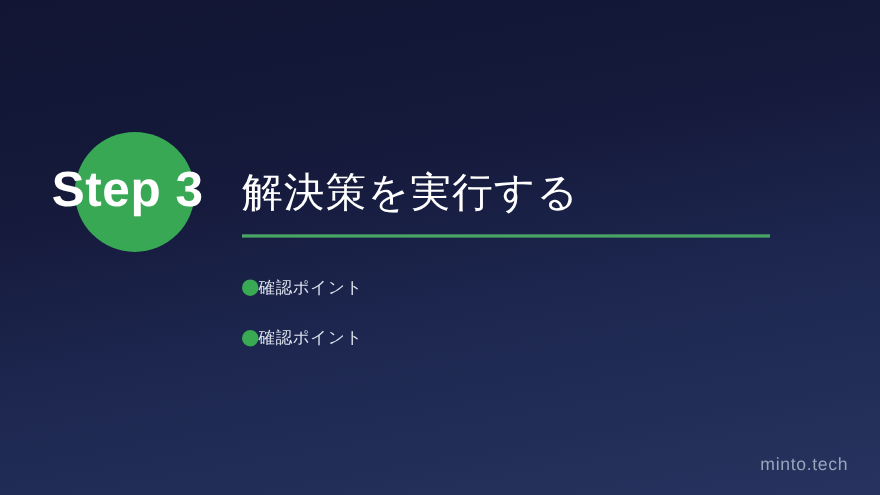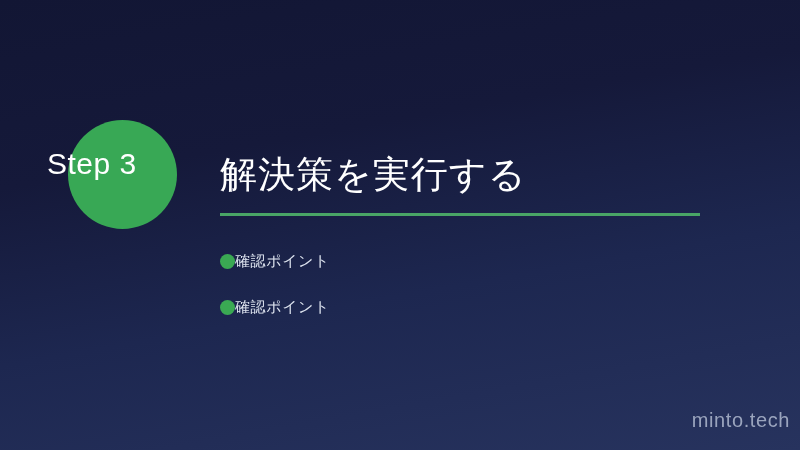--- a/index.html
+++ b/index.html
@@ -29,22 +29,22 @@
     width: 109px;
     height: 109px;
     border-radius: 50%;
     background: #38a855;
   }
 
   .step-label {
     position: absolute;
     left: 47px;
     top: 149px;
-    font-size: 30px;
-    font-weight: normal;
+    font-size: 45px;
+    font-weight: bold;
     color: #ffffff;
     letter-spacing: 0.5px;
     white-space: nowrap;
     line-height: 1;
   }
 
   
   .title {
     position: absolute;
     left: 220px;
@@ -91,23 +91,23 @@
   .bullet-text {
     font-size: 15px;
     color: #dfe5f0;
     letter-spacing: 0.6px;
     white-space: nowrap;
   }
 
   
   .watermark {
     position: absolute;
-    right: 10px;
+    right: 29px;
     bottom: 18px;
-    font-size: 20px;
+    font-size: 16px;
     color: #9aa4bd;
     letter-spacing: 0.6px;
   }
 </style>
 </head>
 <body>
 
 <div class="slide">
 
   <div class="step-circle"></div>

